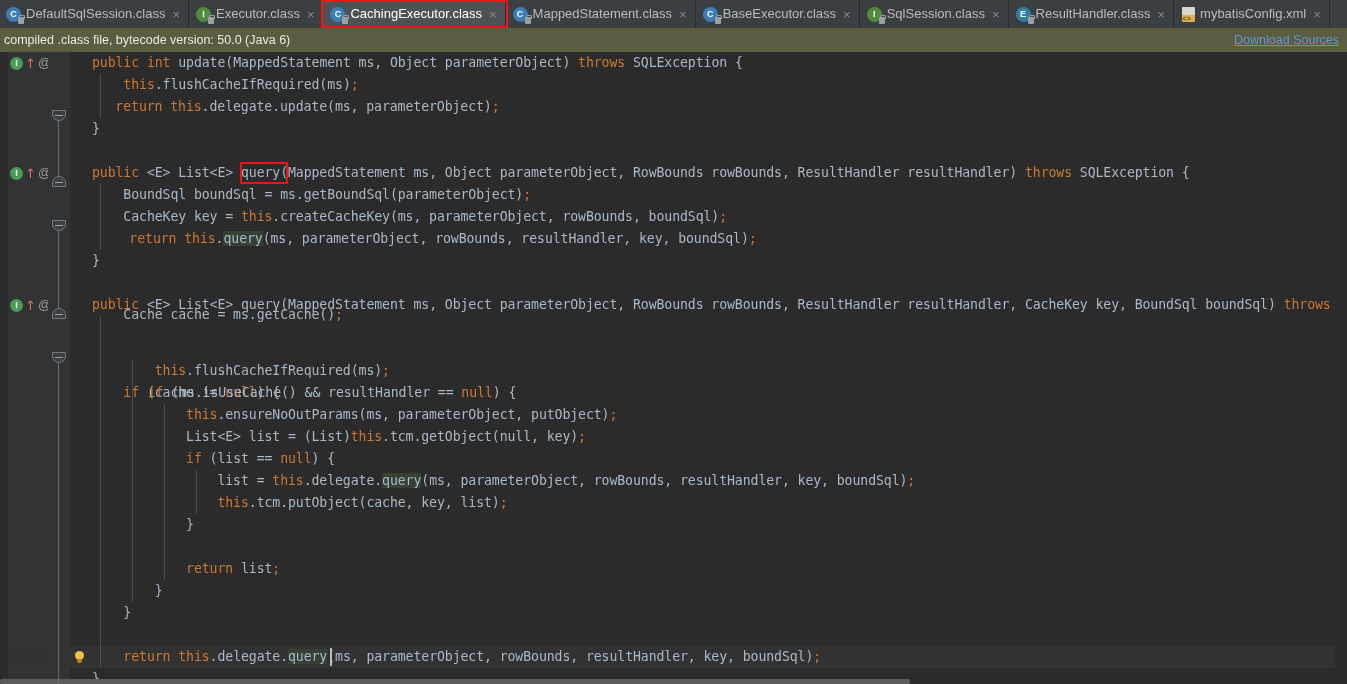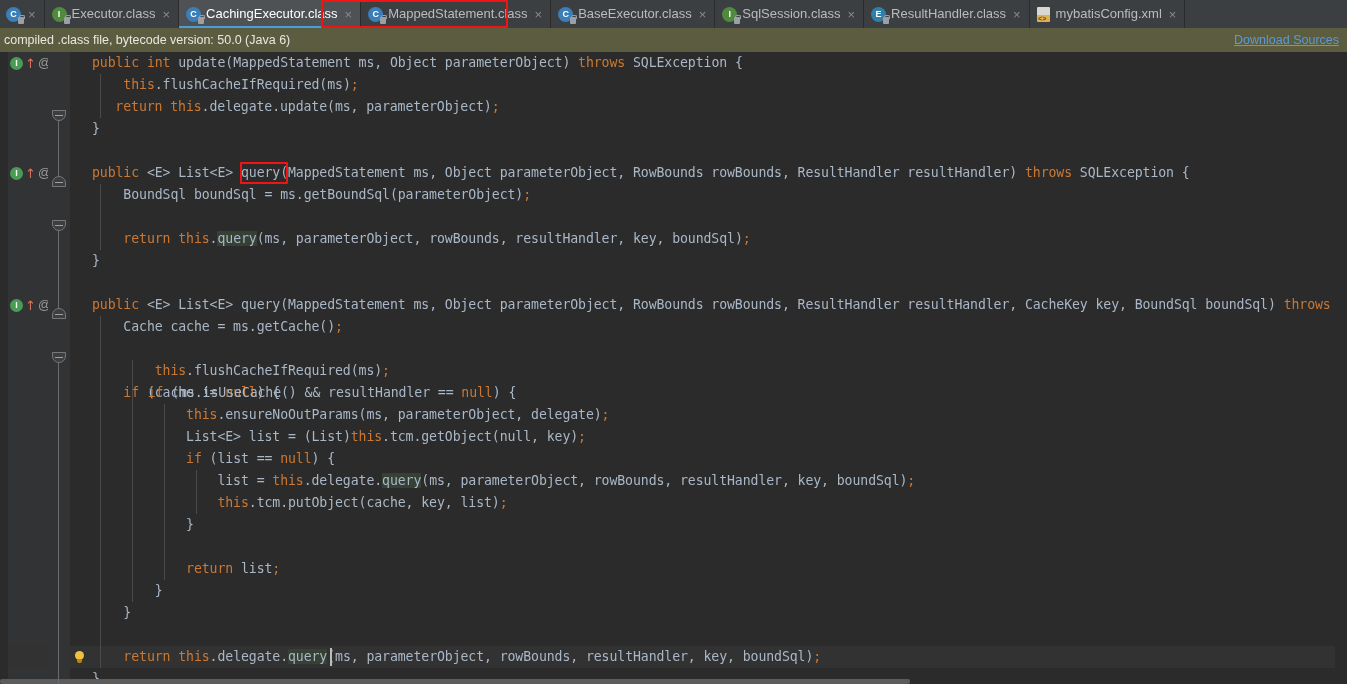--- a/index.html
+++ b/index.html
@@ -332,20 +332,21 @@
     width: 12px;
     background: #2b2b2b;
   }
 </style>
 </head>
 <body>
 
 <div id="tabbar">
     <div class="tab first">
       <span class="ficon cls">C<span class="lockb"></span></span>
+      <span class="tlabel">DefaultSqlSession.class</span>
       <span class="tclose">×</span>
     </div>
     <div class="tab">
       <span class="ficon iface">I<span class="lockb"></span></span>
       <span class="tlabel">Executor.class</span>
       <span class="tclose">×</span>
     </div>
     <div class="tab active">
       <span class="ficon cls">C<span class="lockb"></span></span>
       <span class="tlabel">CachingExecutor.class</span>
@@ -408,29 +409,30 @@
   <div id="gutter-annot"></div>
   <div id="fold-strip"></div>
   <div id="code">
       <div class="line" style="top: 0px; left: 22px;"><span class="kw">public </span><span class="kw">int </span><span class="txt">update</span><span class="brace">(</span><span class="txt">MappedStatement ms, Object parameterObject</span><span class="brace">)</span><span class="txt"> </span><span class="kw">throws </span><span class="txt">SQLException </span><span class="brace">{</span></div>
       <div class="line" style="top: 22px; left: 22px;"><span class="txt">    </span><span class="kw">this</span><span class="txt">.flushCacheIfRequired</span><span class="brace">(</span><span class="txt">ms</span><span class="brace">)</span><span class="semi">;</span></div>
       <div class="line" style="top: 44px; left: 14px;"><span class="txt">    </span><span class="kw">return </span><span class="kw">this</span><span class="txt">.delegate.update</span><span class="brace">(</span><span class="txt">ms, parameterObject</span><span class="brace">)</span><span class="semi">;</span></div>
       <div class="line" style="top: 66px; left: 22px;"><span class="brace">}</span></div>
       <div class="line" style="top: 88px; left: 22px;"></div>
       <div class="line" style="top: 110px; left: 22px;"><span class="kw">public </span><span class="txt">&lt;E&gt; List&lt;E&gt; </span><span class="txt">query</span><span class="brace">(</span><span class="txt">MappedStatement ms, Object parameterObject, RowBounds rowBounds, ResultHandler resultHandler</span><span class="brace">)</span><span class="txt"> </span><span class="kw">throws </span><span class="txt">SQLException </span><span class="brace">{</span></div>
       <div class="line" style="top: 132px; left: 22px;"><span class="txt">    BoundSql boundSql = ms.getBoundSql</span><span class="brace">(</span><span class="txt">parameterObject</span><span class="brace">)</span><span class="semi">;</span></div>
-      <div class="line" style="top: 176px; left: 22px;"><span class="txt">    </span><span class="kw">return </span><span class="kw">this</span><span class="txt">.</span><span class="hl">query</span><span class="brace">(</span><span class="txt">ms, parameterObject, rowBounds, resultHandler, key, boundSql</span><span class="brace">)</span><span class="semi">;</span></div>
+      <div class="line" style="top: 154px; left: 22px;"><span class="txt">    CacheKey key = </span><span class="kw">this</span><span class="txt">.createCacheKey</span><span class="brace">(</span><span class="txt">ms, parameterObject, rowBounds, boundSql</span><span class="brace">)</span><span class="semi">;</span></div>
+      <div class="line" style="top: 176px; left: 28px;"><span class="txt">    </span><span class="kw">return </span><span class="kw">this</span><span class="txt">.</span><span class="hl">query</span><span class="brace">(</span><span class="txt">ms, parameterObject, rowBounds, resultHandler, key, boundSql</span><span class="brace">)</span><span class="semi">;</span></div>
       <div class="line" style="top: 198px; left: 22px;"><span class="brace">}</span></div>
       <div class="line" style="top: 220px; left: 22px;"></div>
       <div class="line" style="top: 242px; left: 22px;"><span class="kw">public </span><span class="txt">&lt;E&gt; List&lt;E&gt; query</span><span class="brace">(</span><span class="txt">MappedStatement ms, Object parameterObject, RowBounds rowBounds, ResultHandler resultHandler, CacheKey key, BoundSql boundSql</span><span class="brace">)</span><span class="txt"> </span><span class="kw">throws </span><span class="txt">SQLException </span></div>
-      <div class="line" style="top: 264px; left: 22px;"><span class="txt">    Cache cache = ms.getCache</span><span class="brace">()</span><span class="semi">;</span></div>
+      <div class="line" style="top: 252px; left: 22px;"><span class="txt">    Cache cache = ms.getCache</span><span class="brace">()</span><span class="semi">;</span></div>
       <div class="line" style="top: 286px; left: 22px; margin-top: 44px;"><span class="txt">    </span><span class="kw">if </span><span class="brace">(</span><span class="txt">cache != </span><span class="kw">null</span><span class="brace">)</span><span class="txt"> </span><span class="brace">{</span></div>
       <div class="line" style="top: 308px; left: 22px;"><span class="txt">        </span><span class="kw">this</span><span class="txt">.flushCacheIfRequired</span><span class="brace">(</span><span class="txt">ms</span><span class="brace">)</span><span class="semi">;</span></div>
       <div class="line" style="top: 330px; left: 15px;"><span class="txt">        </span><span class="kw">if </span><span class="brace">(</span><span class="txt">ms.isUseCache</span><span class="brace">()</span><span class="txt"> &amp;&amp; resultHandler == </span><span class="kw">null</span><span class="brace">)</span><span class="txt"> </span><span class="brace">{</span></div>
-      <div class="line" style="top: 352px; left: 22px;"><span class="txt">            </span><span class="kw">this</span><span class="txt">.ensureNoOutParams</span><span class="brace">(</span><span class="txt">ms, parameterObject, delegate</span><span class="brace">)</span><span class="semi">;</span></div>
+      <div class="line" style="top: 352px; left: 22px;"><span class="txt">            </span><span class="kw">this</span><span class="txt">.ensureNoOutParams</span><span class="brace">(</span><span class="txt">ms, parameterObject, putObject</span><span class="brace">)</span><span class="semi">;</span></div>
       <div class="line" style="top: 374px; left: 22px;"><span class="txt">            List&lt;E&gt; list = </span><span class="brace">(</span><span class="txt">List</span><span class="brace">)</span><span class="kw">this</span><span class="txt">.tcm.getObject</span><span class="brace">(</span><span class="txt">null, key</span><span class="brace">)</span><span class="semi">;</span></div>
       <div class="line" style="top: 396px; left: 22px;"><span class="txt">            </span><span class="kw">if </span><span class="brace">(</span><span class="txt">list == </span><span class="kw">null</span><span class="brace">)</span><span class="txt"> </span><span class="brace">{</span></div>
       <div class="line" style="top: 418px; left: 22px;"><span class="txt">                list = </span><span class="kw">this</span><span class="txt">.delegate.</span><span class="hl">query</span><span class="brace">(</span><span class="txt">ms, parameterObject, rowBounds, resultHandler, key, boundSql</span><span class="brace">)</span><span class="semi">;</span></div>
       <div class="line" style="top: 440px; left: 22px;"><span class="txt">                </span><span class="kw">this</span><span class="txt">.tcm.putObject</span><span class="brace">(</span><span class="txt">cache, key, list</span><span class="brace">)</span><span class="semi">;</span></div>
       <div class="line" style="top: 462px; left: 22px;"><span class="txt">            </span><span class="brace">}</span></div>
       <div class="line" style="top: 484px; left: 22px;"></div>
       <div class="line" style="top: 506px; left: 22px;"><span class="txt">            </span><span class="kw">return </span><span class="txt">list</span><span class="semi">;</span></div>
       <div class="line" style="top: 528px; left: 22px;"><span class="txt">        </span><span class="brace">}</span></div>
       <div class="line" style="top: 550px; left: 22px;"><span class="txt">    </span><span class="brace">}</span></div>
       <div class="line" style="top: 572px; left: 22px;"></div>

